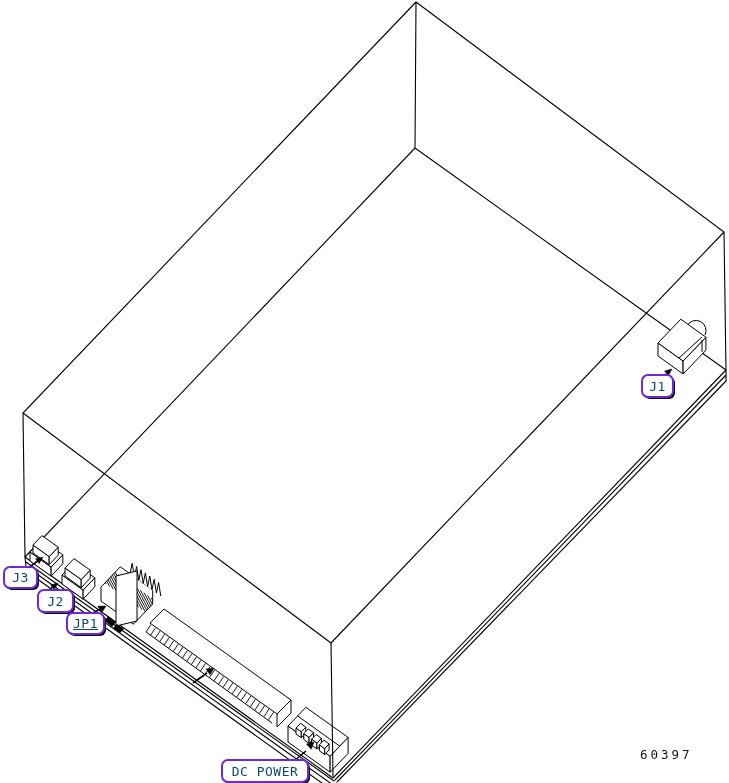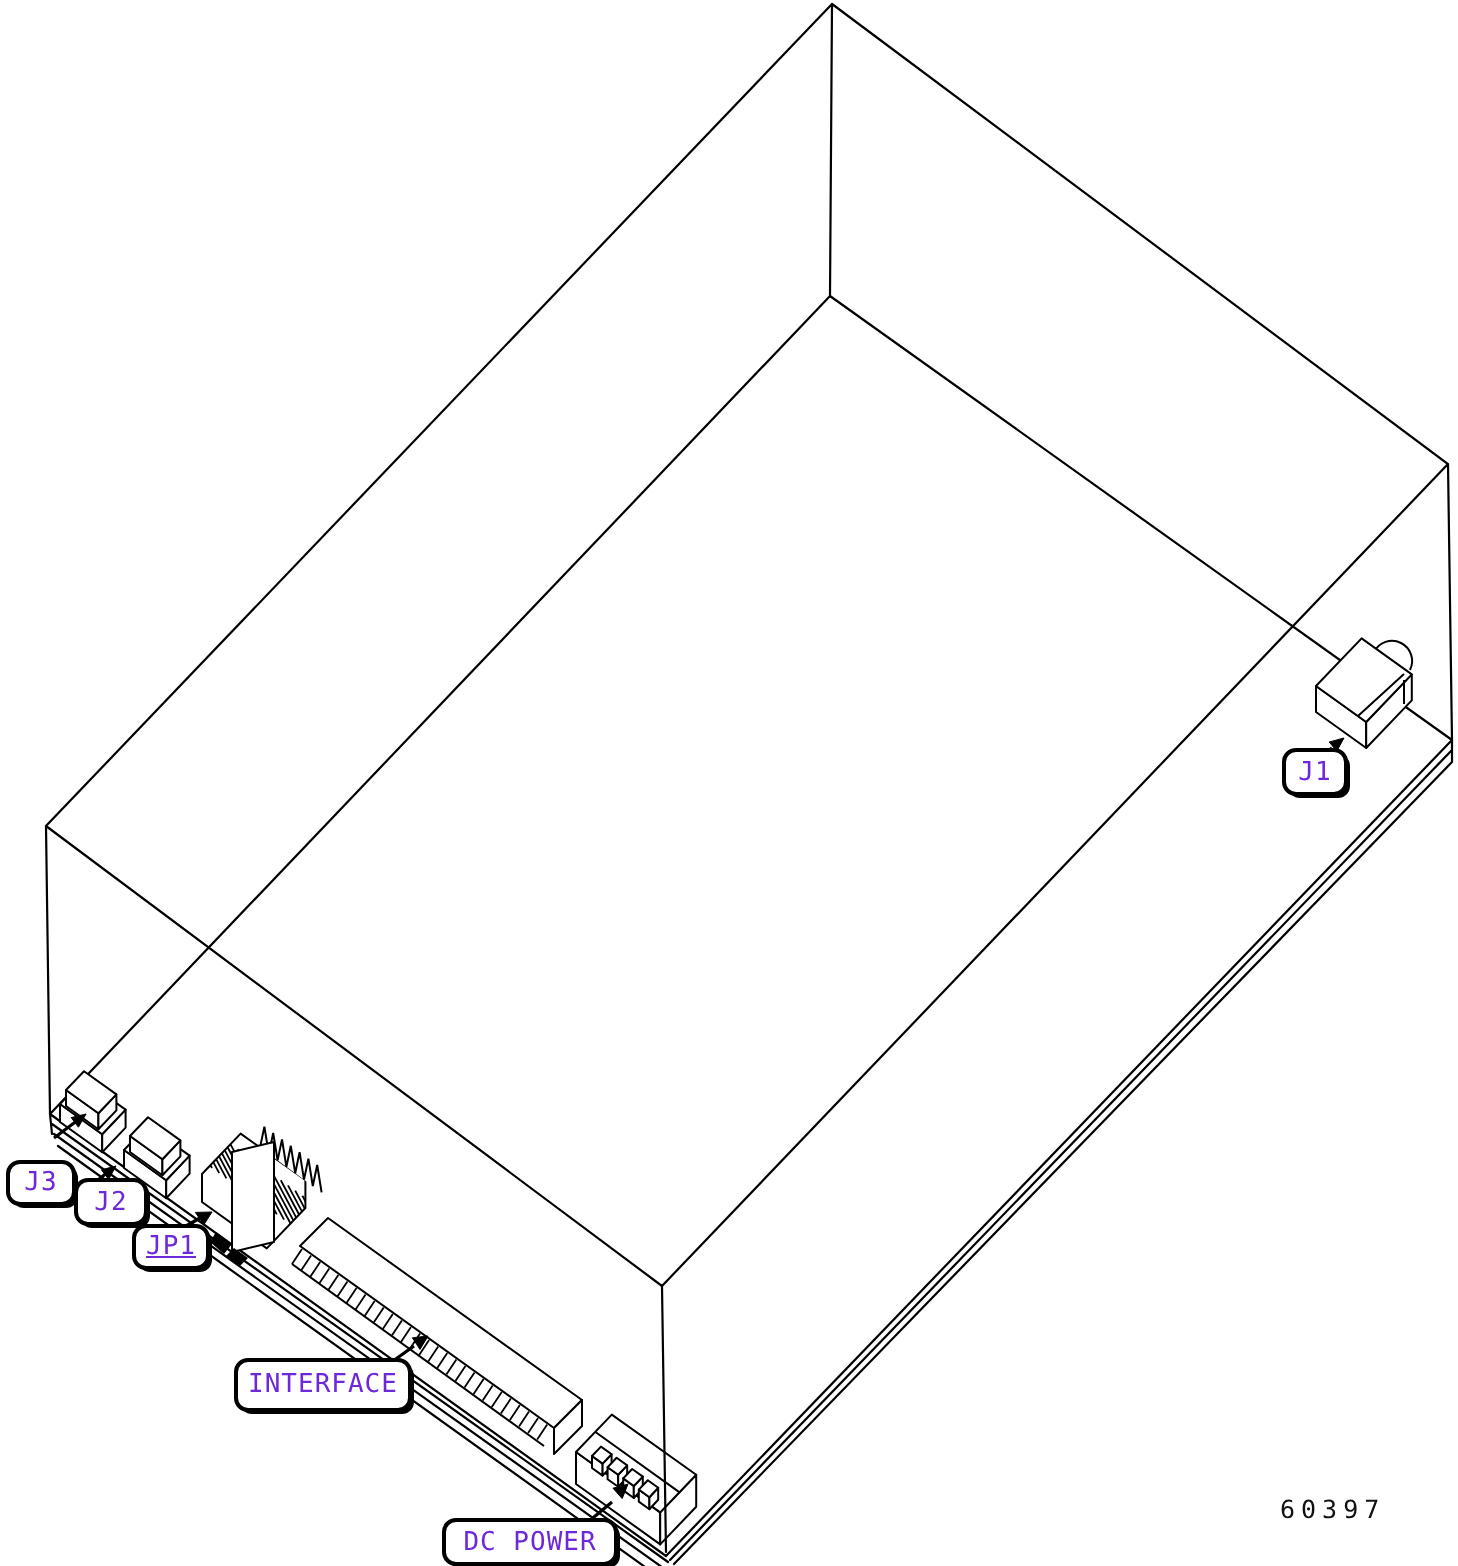--- a/index.html
+++ b/index.html
@@ -9,23 +9,23 @@
   
   .wire, .wire path{stroke:#000;fill:none;stroke-width:1.1;stroke-linecap:round;}
   .part polygon{fill:#ffffff;stroke:#000;stroke-width:1;stroke-linejoin:round;}
   .part path{stroke:#000;stroke-width:1;}
   .part .detail{fill:none;}
   .part .solid{fill:#000;stroke:none;}
   .hatch line{stroke:#000;stroke-width:0.9;}
   .arrows line{stroke:#000;stroke-width:1.6;}
   .arrows polygon{fill:#000;stroke:#000;stroke-width:0.5;}
   
-  .callout{position:absolute;background:#fff;border:2px solid #000000;border-radius:7px;
+  .callout{position:absolute;background:#fff;border:2px solid #6d28d9;border-radius:7px;
            box-shadow:2px 2px 0 -1px #000;display:flex;align-items:center;justify-content:center;
-           font-size:13px;letter-spacing:0.5px;color:#6d28d9;white-space:nowrap;z-index:5;}
+           font-size:13px;letter-spacing:0.5px;color:#0c4a6e;white-space:nowrap;z-index:5;}
   .fig-number{position:absolute;left:620px;top:747px;font-size:12.5px;letter-spacing:3px;color:#111;z-index:4;margin-left:20px;}
 </style>
 </head>
 <body>
 
 <div class="figure">
 
   <svg width="729" height="783" viewBox="0 0 729 783">
     <defs>
       <clipPath id="jp1clip">
@@ -173,32 +173,29 @@
         <polygon points="106,606 101.9,612.4 97.7,606.2"></polygon>
       <line x1="193" y1="683" x2="207" y2="673"></line>
         <polygon points="214,668 210,674.7 206.2,668.9"></polygon>
       <line x1="294" y1="761" x2="306" y2="751"></line>
         <polygon points="314,742 311.1,749.3 306.5,744.1"></polygon>
       <line x1="662" y1="377" x2="666" y2="374"></line>
         <polygon points="672,369 668.4,375.6 664.6,371"></polygon>
     </g>
   </svg>
 
-  <div class="callout" style="left:3px;top:580px;width:31px;height:19px;">
+  <div class="callout" style="left:3px;top:566px;width:31px;height:19px;">
       <span>J3</span>
     </div>
   <div class="callout" style="left:37px;top:589px;width:33px;height:20px;">
       <span>J2</span>
     </div>
   <div class="callout" style="left:66px;top:612px;width:35px;height:19px;text-decoration:underline;">
       <span>JP1</span>
     </div>
-  <div class="callout" style="left:117px;top:679px;width:85px;height:23px;">
-      <span>INTERFACE</span>
-    </div>
   <div class="callout" style="left:221px;top:759px;width:84px;height:20px;">
       <span>DC POWER</span>
     </div>
   <div class="callout" style="left:641px;top:374px;width:29px;height:20px;">
       <span>J1</span>
     </div>
 
   <div class="fig-number">60397</div>
 </div>
 

